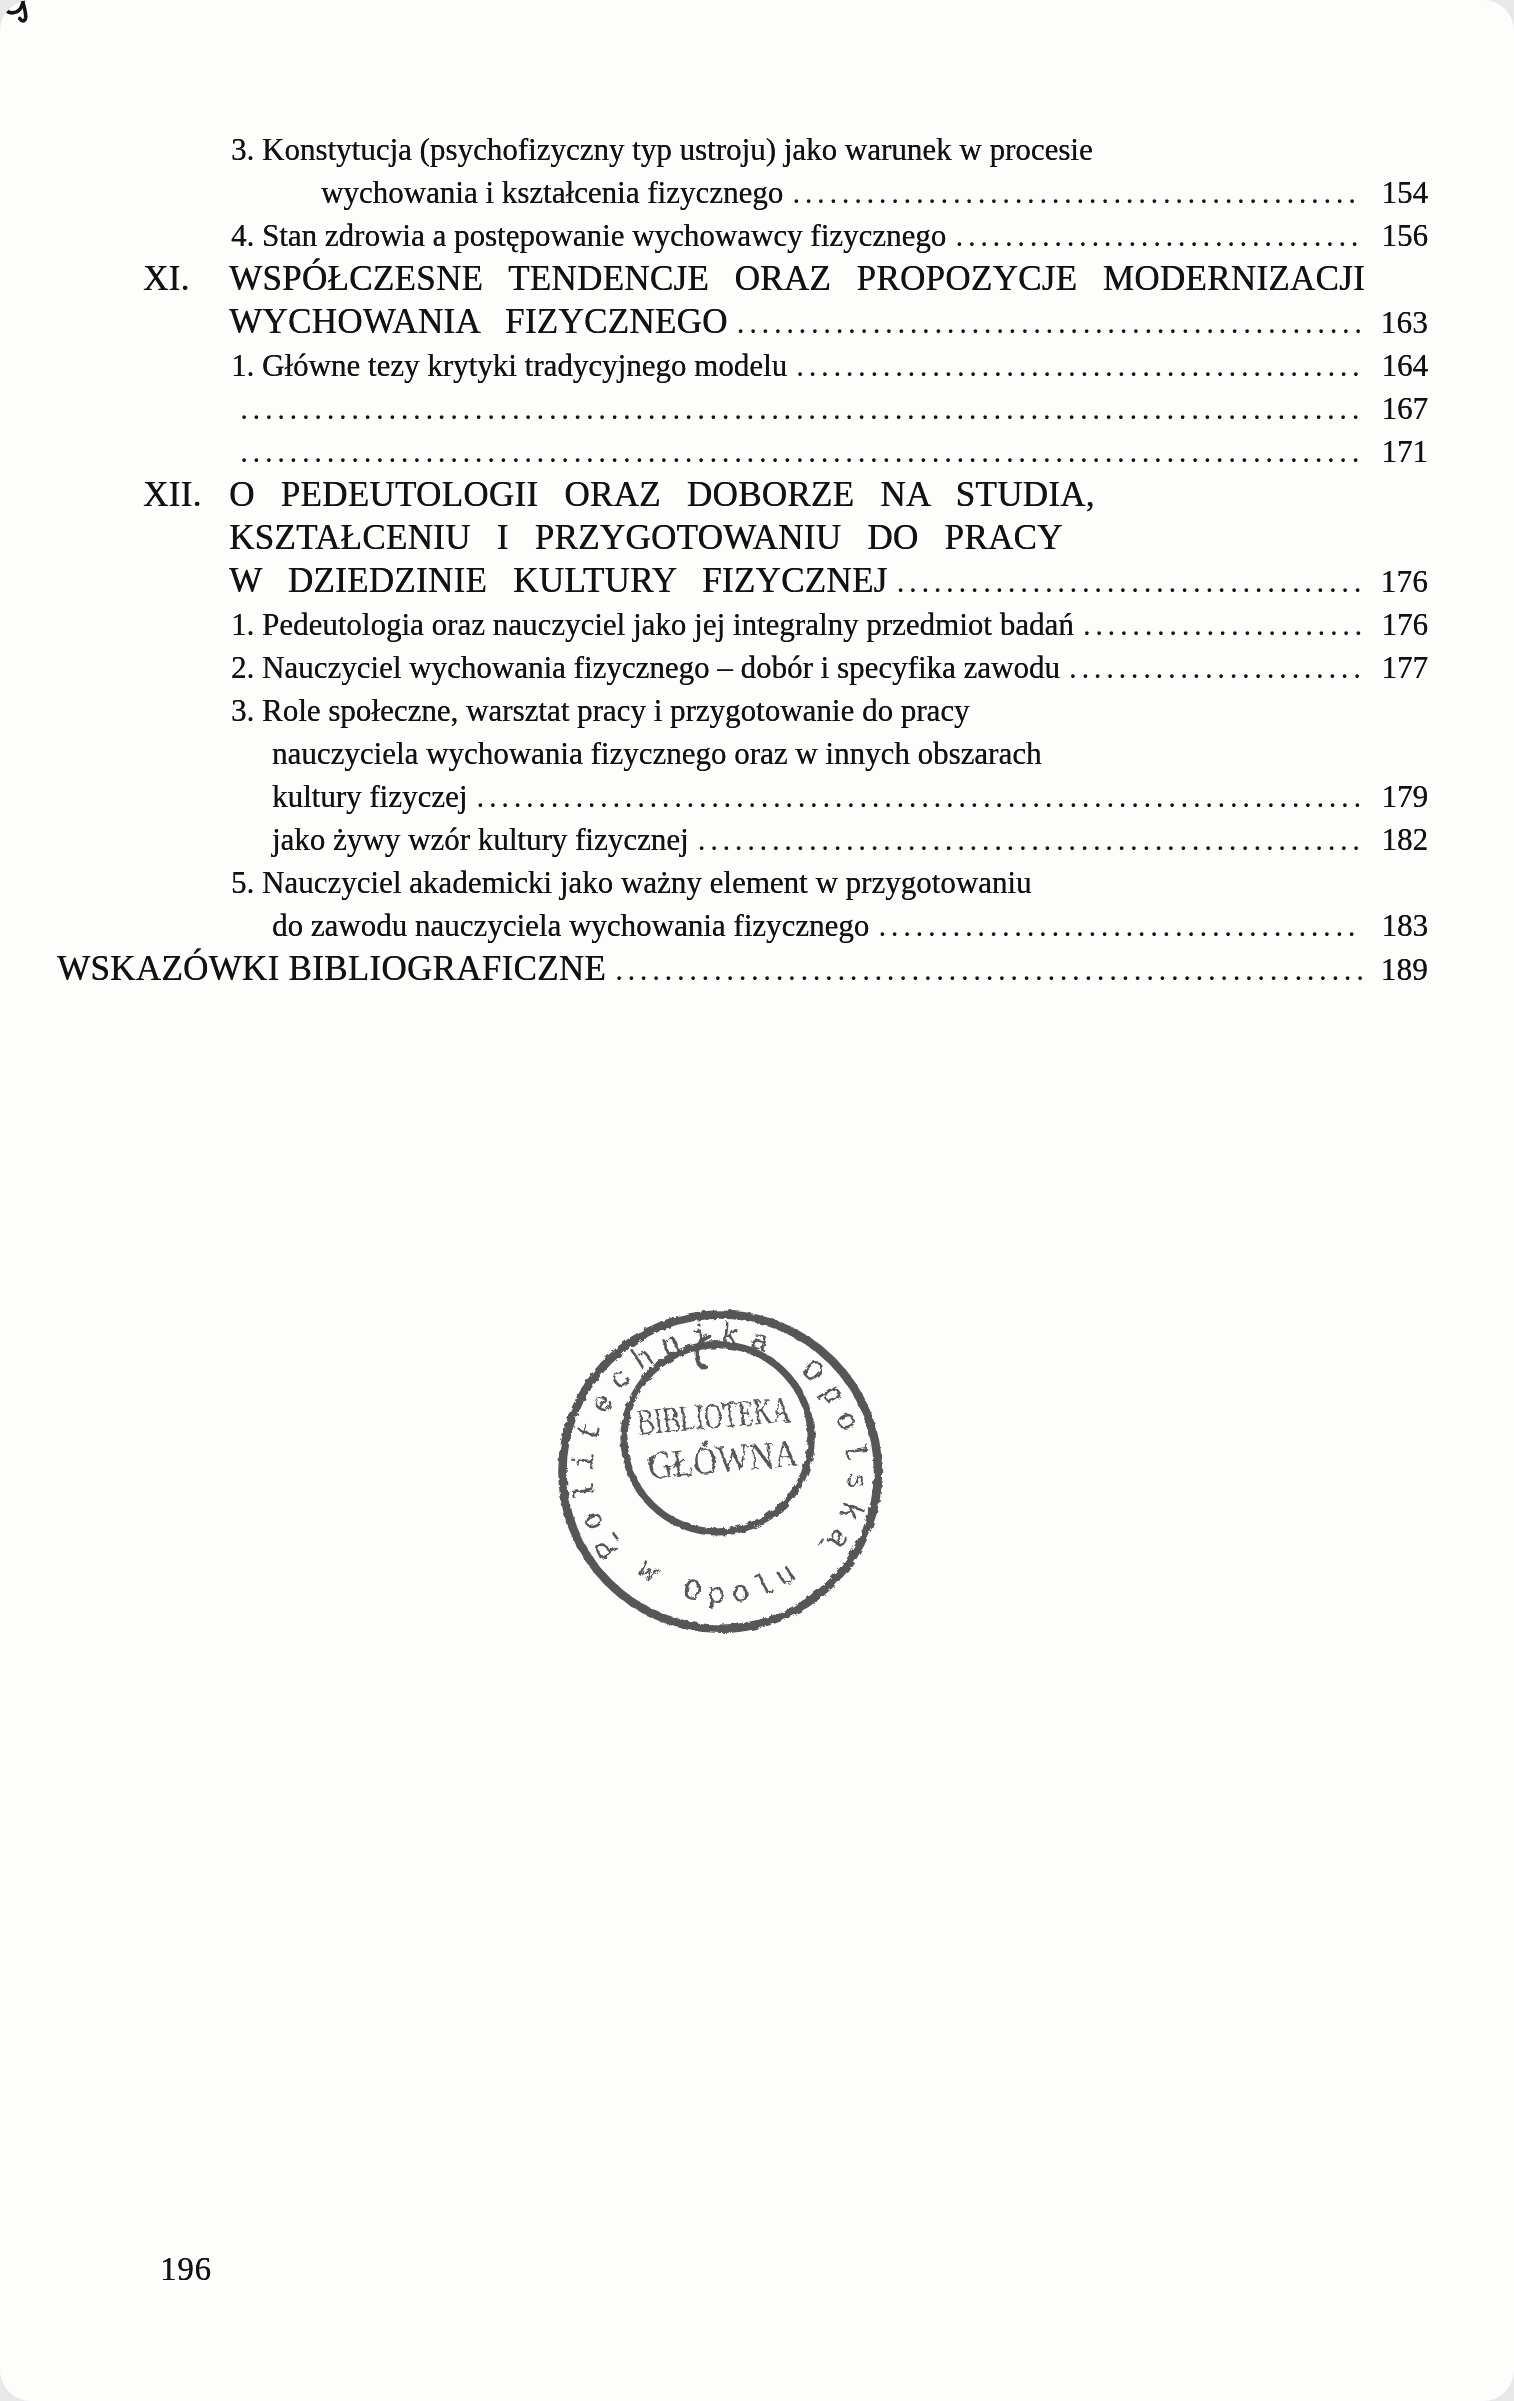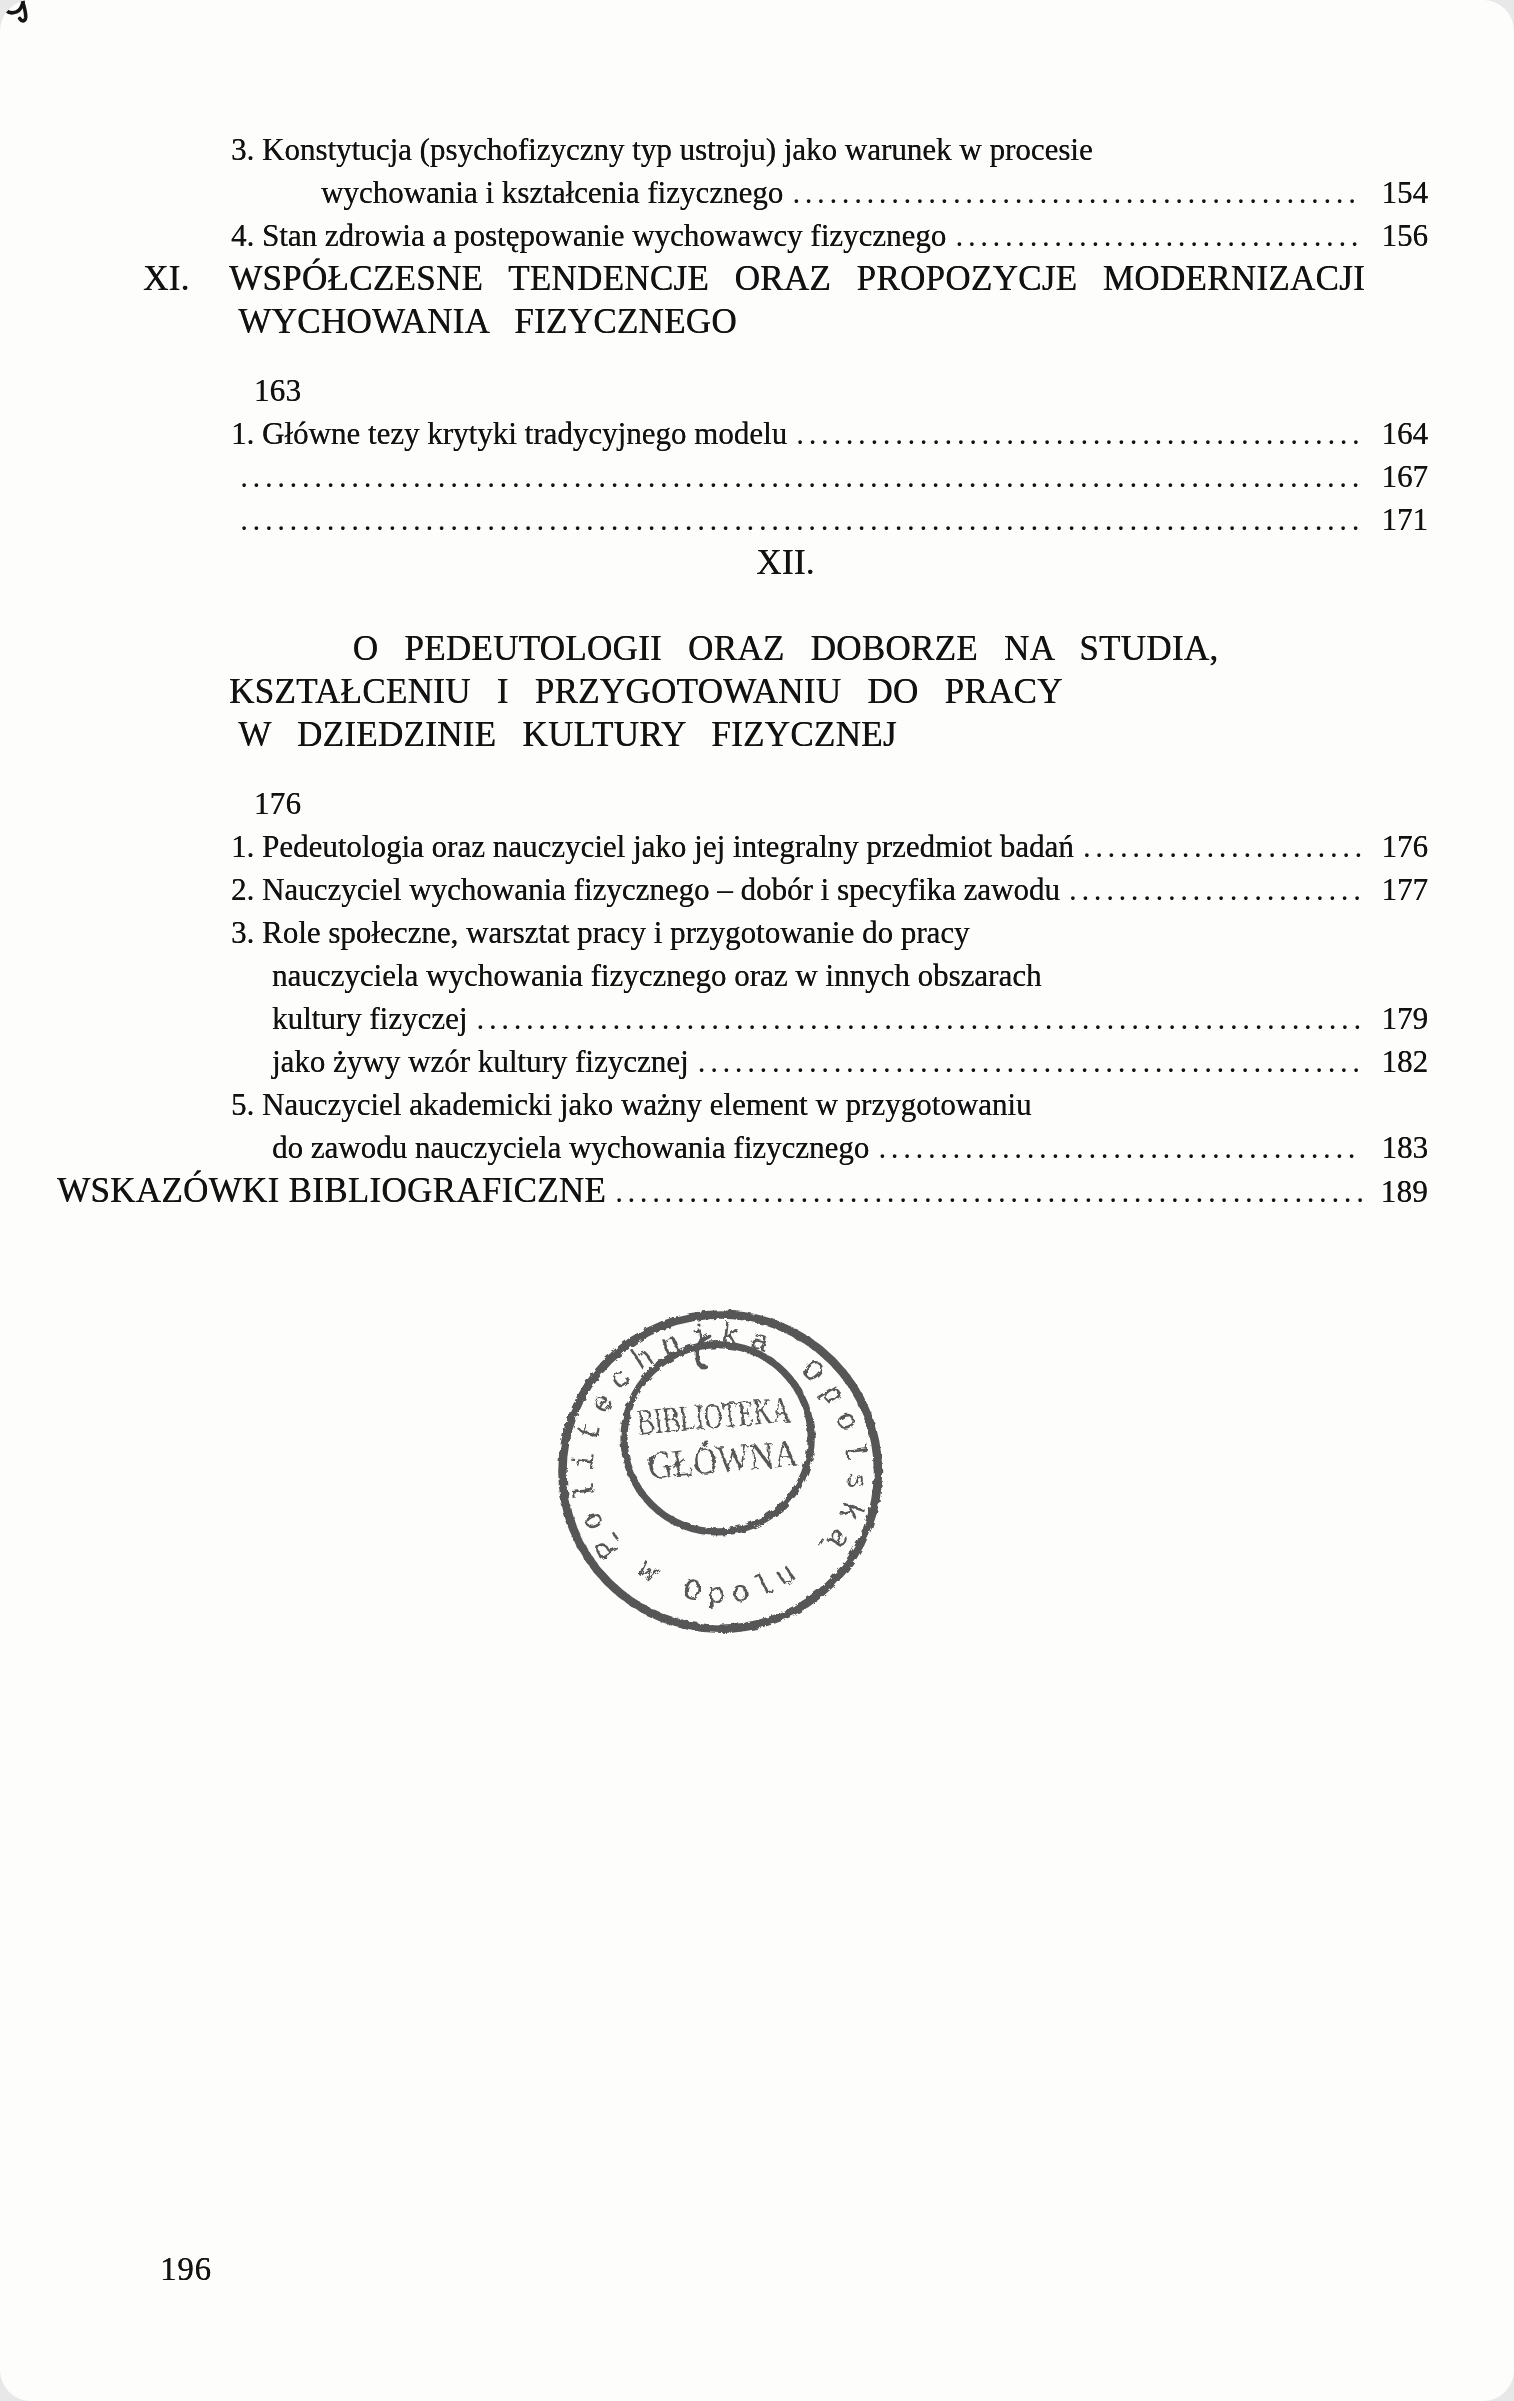--- a/index.html
+++ b/index.html
@@ -23,28 +23,28 @@
     line-height:43px;
     font-size:31px;
     white-space:nowrap;
     text-shadow:0.2px 0 currentColor;
   }
   .row.caps{
     font-size:35px;
     letter-spacing:0.3px;
     text-shadow:0.4px 0 currentColor;
   }
-  .row.wide{ word-spacing:17px;flex-direction:column; }
+  .row.wide{ word-spacing:17px; }
   .row.justify .text{
     flex:1 1 auto;
     text-align:justify;
     text-align-last:justify;
     margin-right:63px;
   }
-  .indent-roman{ padding-left:143px;align-items:center; }
+  .indent-roman{ padding-left:143px; }
   .indent-chapter-cont{ padding-left:229px; }
   .indent-item{ padding-left:231px; }
   .indent-cont{ padding-left:272px; }
   .indent-cont-deep{ padding-left:321px; }
   .indent-root{ padding-left:57px; }
   .roman{ flex:0 0 86px; }
   .text{ flex:0 1 auto; }
   .leader{
     flex:1 1 26px;
     overflow:hidden;

